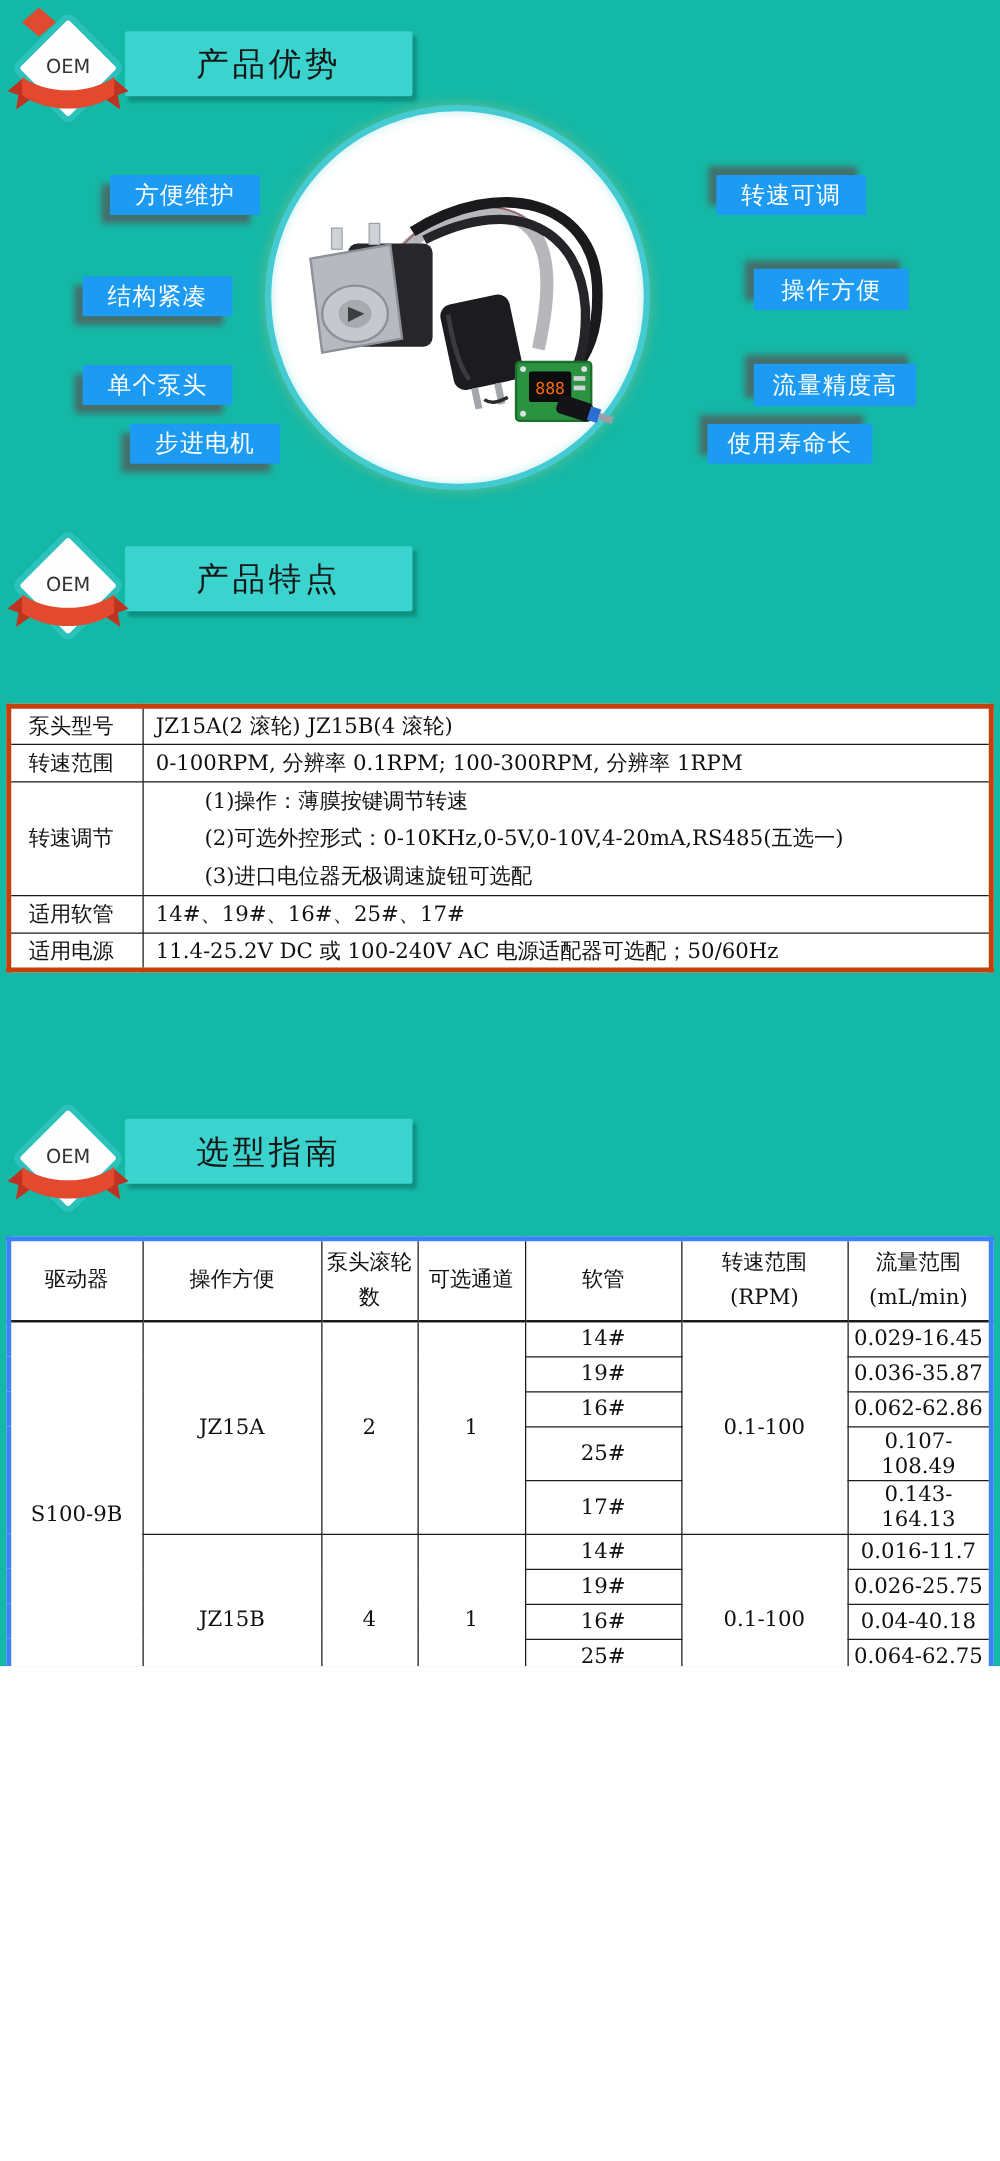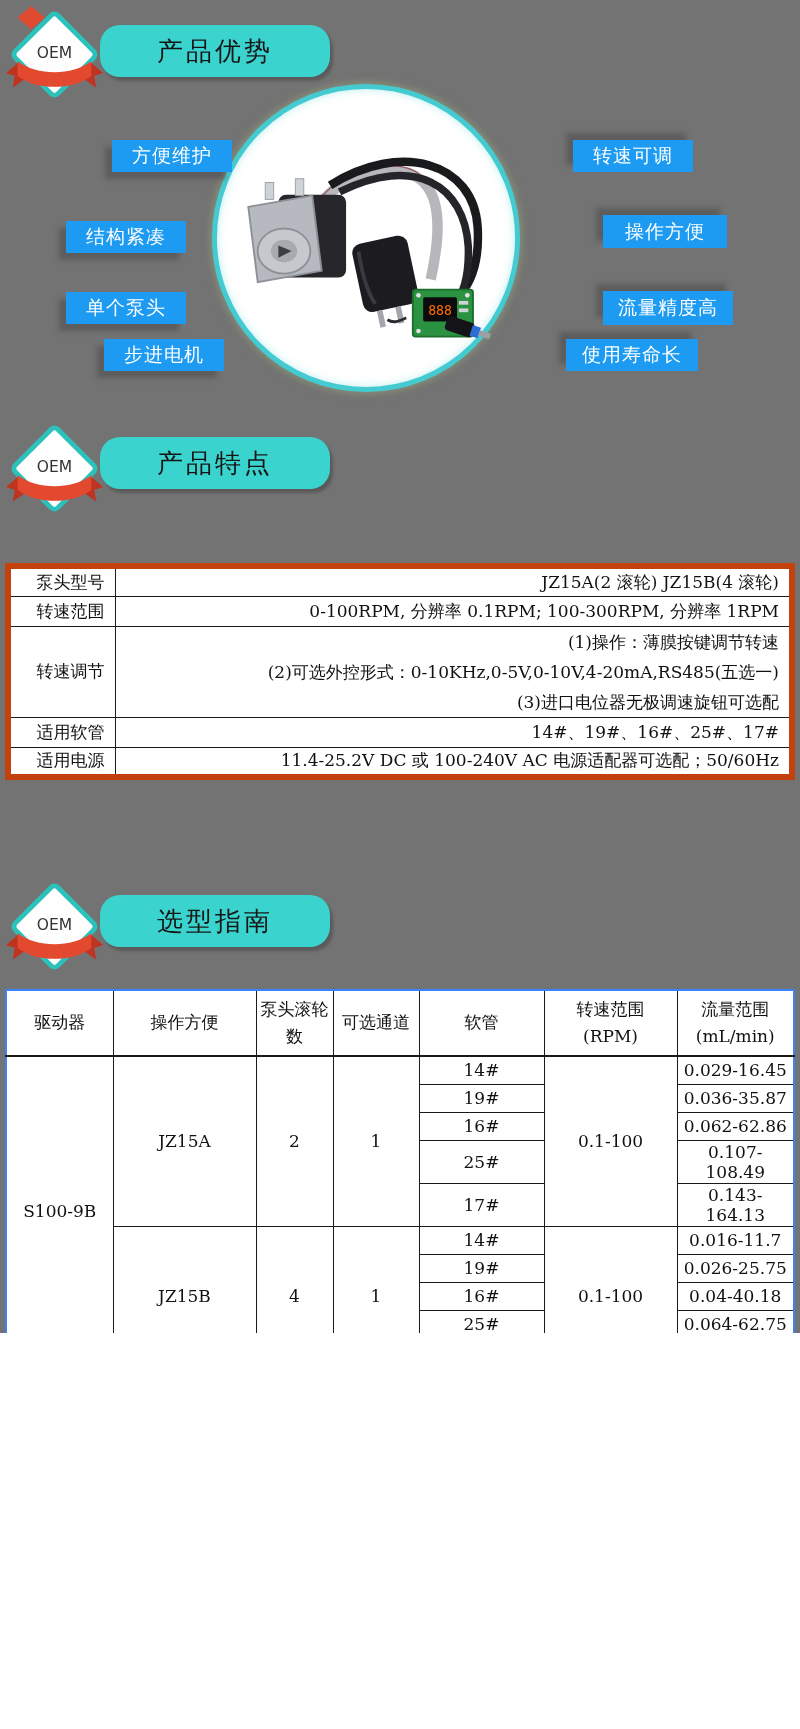--- a/index.html
+++ b/index.html
@@ -1,45 +1,45 @@
 <!DOCTYPE html>
 <html><head>
 <meta charset="utf-8">
 <style>
   html,body{margin:0;padding:0;background:#fff;}
-  .page{position:relative;width:800px;height:1333px;background:#737373;overflow:hidden;
+  .page{position:relative;width:800px;height:1333px;background:#14b8a6;overflow:hidden;
         font-family:"DejaVu Sans",sans-serif;color:#111;}
 
   
   .sec-bar{position:absolute;left:100px;width:230px;height:52px;background:#3bd3ce;
-           border-radius:20px;display:flex;align-items:center;justify-content:center;
+           border-radius:2px;display:flex;align-items:center;justify-content:center;
            font-size:26px;letter-spacing:3px;color:#151515;
            box-shadow:3px 4px 3px rgba(0,0,0,0.22);}
   .oem-badge{position:absolute;left:6px;width:97px;height:101px;z-index:2;}
 
   
   .feat-label{position:absolute;background:#1d9bf2;color:#ffffff;font-size:19px;
               letter-spacing:1px;display:flex;align-items:center;justify-content:center;}
   .shadow-dl{box-shadow:-7px 7px 5px rgba(85,85,85,0.75);}
   .shadow-ul{box-shadow:-7px -7px 5px rgba(85,85,85,0.75);}
 
   
   .circle{position:absolute;left:212px;top:84px;width:298px;height:298px;border-radius:50%;
           background:#ffffff;border:5px solid #43cbd1;
           box-shadow:0 0 10px rgba(170,195,125,0.55), inset 0 0 8px rgba(67,203,209,0.35);}
   .photo{position:absolute;left:222px;top:96px;width:282px;height:282px;}
 
   
   table{border-collapse:collapse;position:absolute;table-layout:fixed;background:#fff;
         font-family:"DejaVu Serif",serif;color:#111;}
-  .spec{left:5px;top:563px;width:790px;font-size:17px;border:6px solid #c2410c;text-align:right;}
+  .spec{left:5px;top:563px;width:790px;font-size:17px;border:4px solid #c2410c;}
   .spec td{border:1px solid #1a1a1a;padding:0 10px;vertical-align:middle;}
   .spec td.lbl{padding-left:14px;}
   .spec .ln{line-height:30px;margin-left:39px;}
-  .sel{left:5px;top:989px;width:790px;font-size:17px;text-align:center;border:2px solid #3b82f6;}
+  .sel{left:5px;top:989px;width:790px;font-size:17px;text-align:center;border:4px solid #3b82f6;}
   .sel td{border:1px solid #1a1a1a;vertical-align:middle;}
   .sel tr.head td{border-bottom:2px solid #1a1a1a;line-height:1.6;}
 
   
   .clamp-frame{position:absolute;left:8px;top:1466px;width:784px;height:261px;
                border-radius:36px;background:#dcdcda;border:3px solid #edebe0;
                overflow:hidden;box-sizing:border-box;}
   .clamp-grad{position:absolute;left:0;bottom:0;width:100%;height:26px;
               background:linear-gradient(90deg,#3fc7c3,#1e8ff0);}
   .clamp-inner{position:absolute;left:62px;top:24px;width:650px;height:202px;
@@ -98,21 +98,21 @@
         <rect x="252" y="226" width="10" height="4" fill="#cfd3d6"></rect>
     </g>
     <g transform="rotate(18 255 245)">
       <rect x="238" y="238" width="30" height="16" rx="4" fill="#141418"></rect>
       <rect x="266" y="240" width="9" height="12" fill="#2b6fd4"></rect>
       <rect x="275" y="243" width="12" height="6" fill="#9aa0a4"></rect>
     </g>
     <path d="M196,236 C188,240 182,242 176,238" stroke="#2b2b2f" stroke-width="3" fill="none"></path>
   </svg>
 
-  <div class="feat-label shadow-dl" style="left:112px;top:140px;width:120px;height:32px">方便维护</div>
+  <div class="feat-label shadow-dl" style="left:88px;top:140px;width:120px;height:32px">方便维护</div>
   <div class="feat-label shadow-dl" style="left:66px;top:221px;width:120px;height:32px">结构紧凑</div>
   <div class="feat-label shadow-dl" style="left:66px;top:292px;width:120px;height:32px">单个泵头</div>
   <div class="feat-label shadow-dl" style="left:104px;top:339px;width:120px;height:32px">步进电机</div>
   <div class="feat-label shadow-ul" style="left:573px;top:140px;width:120px;height:32px">转速可调</div>
   <div class="feat-label shadow-ul" style="left:603px;top:215px;width:124px;height:33px">操作方便</div>
   <div class="feat-label shadow-ul" style="left:603px;top:291px;width:130px;height:34px">流量精度高</div>
   <div class="feat-label shadow-ul" style="left:566px;top:339px;width:132px;height:32px">使用寿命长</div>
 
   <svg class="oem-badge" style="top:420px" viewBox="0 0 100 104">
     <rect x="19" y="19" width="62" height="62" rx="5" transform="rotate(45 50 50)" fill="#fefefe" stroke="#2cc2bc" stroke-width="5"></rect>

